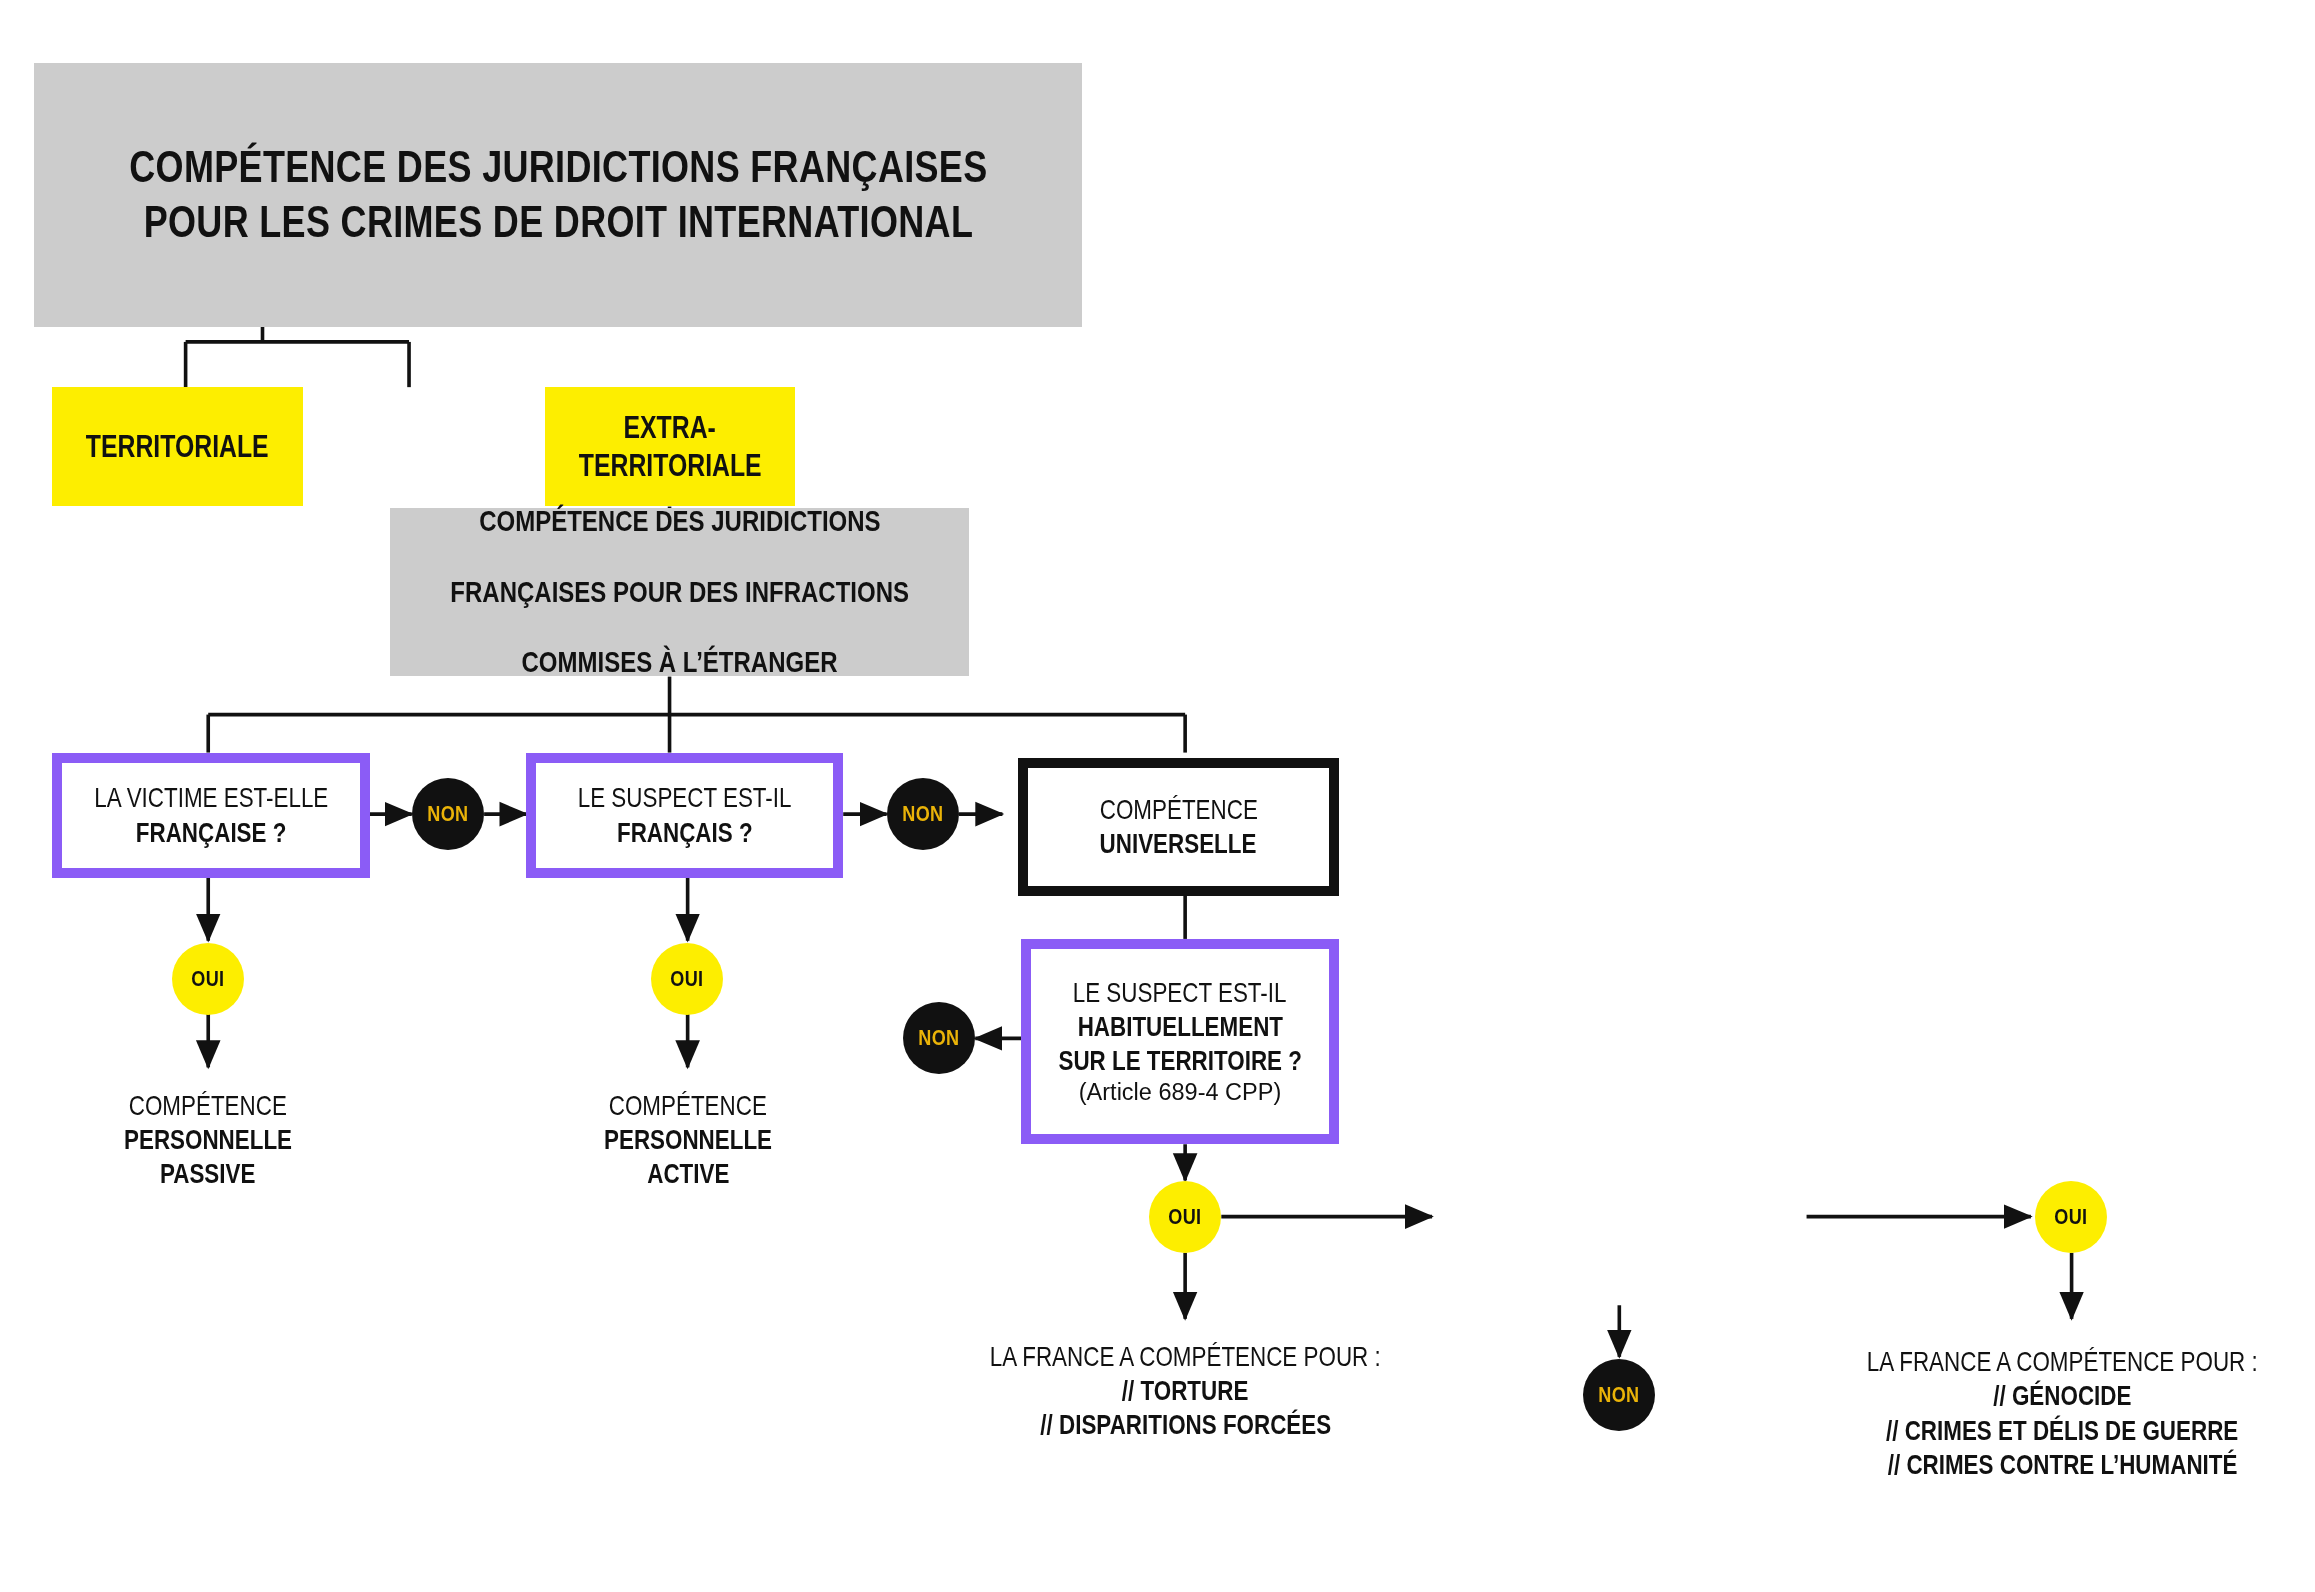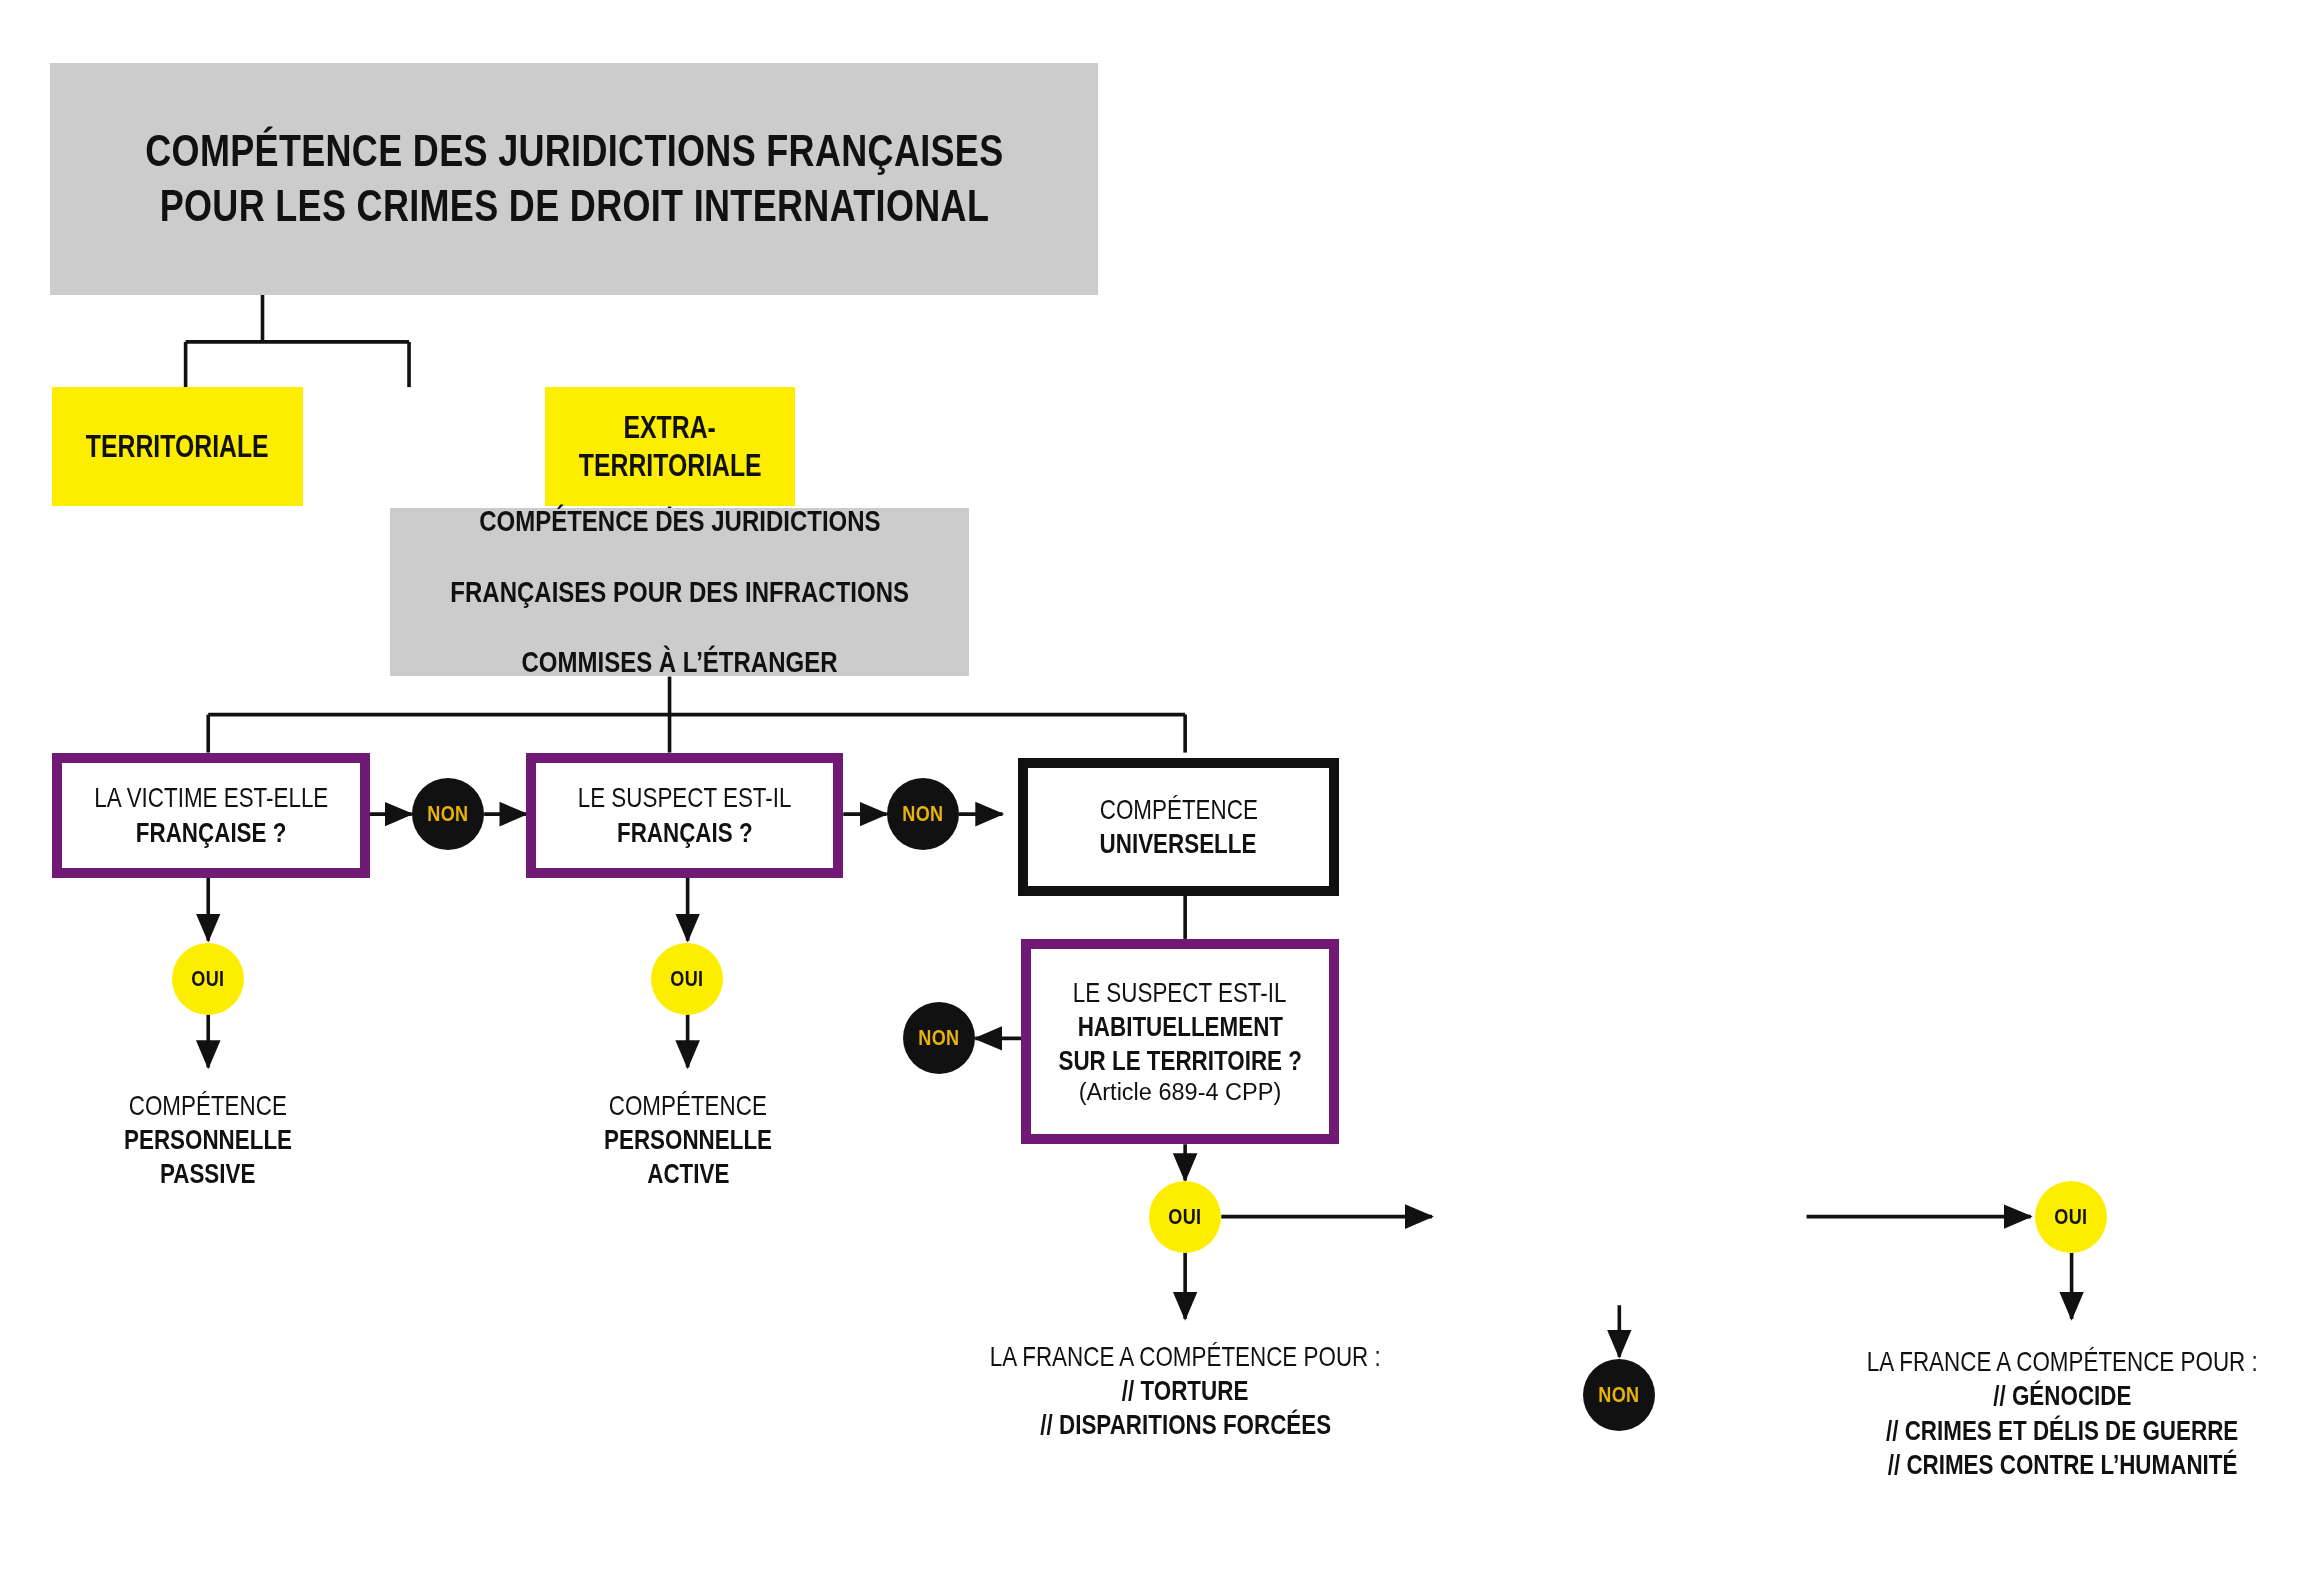--- a/index.html
+++ b/index.html
@@ -48,21 +48,21 @@
   .chip-yellow .cond { font-size: 31px; }
   
   .gray-box {
     background: #cccccc;
     font-weight: 700;
   }
   .gray-box .cond { font-size: 30px; }
   
   .q-box {
     background: #ffffff;
-    border: 10px solid #701a75;
+    border: 10px solid #8b5cf6;
   }
   .q-box .cond { font-size: 28px; }
   
   .black-box {
     background: #ffffff;
     border: 10px solid #111111;
   }
   .black-box .cond { font-size: 28px; }
   
   .text-block {
@@ -147,21 +147,21 @@
       <path d="M 1350,1345 L 1583,1345" marker-end="url(#arw)"></path>
 
       <path d="M 1997,1345 L 2245,1345" marker-end="url(#arw)"></path>
 
       <path d="M 2290,1385 L 2290,1458" marker-end="url(#arw)"></path>
 
       <path d="M 1790,1443 L 1790,1500" marker-end="url(#arw)"></path>
     </g>
   </svg>
 
-  <div class="node title-box" style="left:34px; top:63px; width:1048px; height:232px; flex-direction:column;margin-left:16px;">
+  <div class="node title-box" style="left:34px; top:63px; width:1048px; height:264px; flex-direction:column;">
     <span class="cond">COMPÉTENCE DES JURIDICTIONS FRANÇAISES</span>
     <span class="cond">POUR LES CRIMES DE DROIT INTERNATIONAL</span>
   </div>
 
   <div class="node chip-yellow" style="left:52px; top:387px; width:251px; height:119px;">
     <span class="cond">TERRITORIALE</span>
   </div>
 
   <div class="node chip-yellow" style="left:545px; top:387px; width:250px; height:119px; flex-direction:column;">
     <span class="cond">EXTRA-</span>

